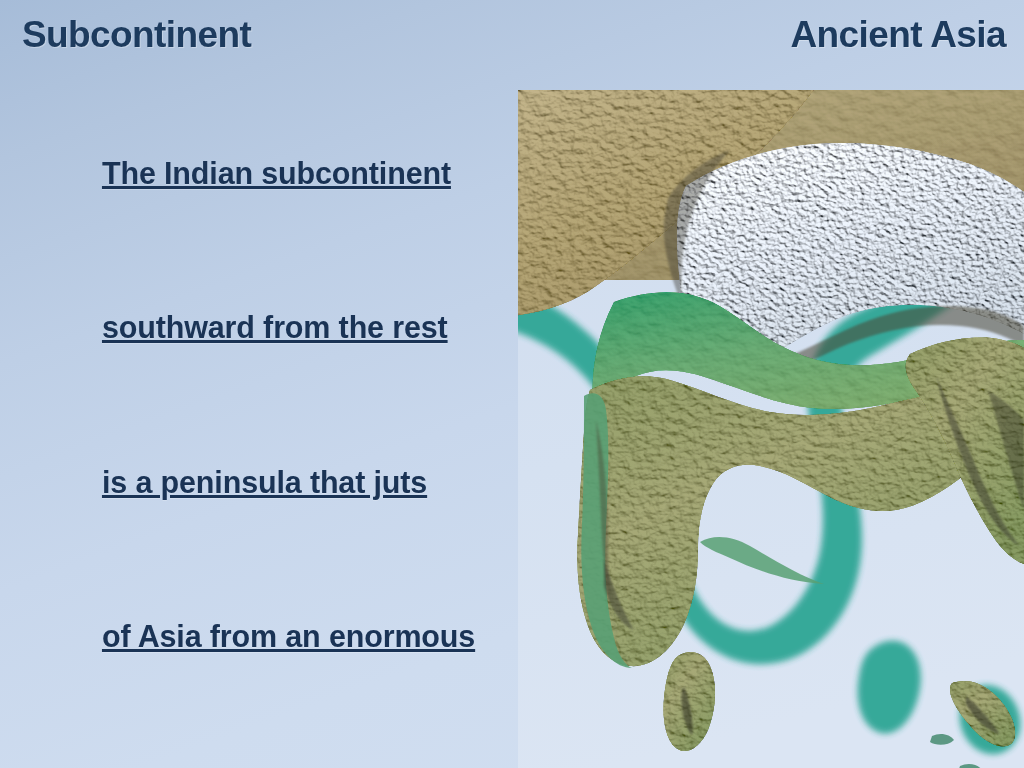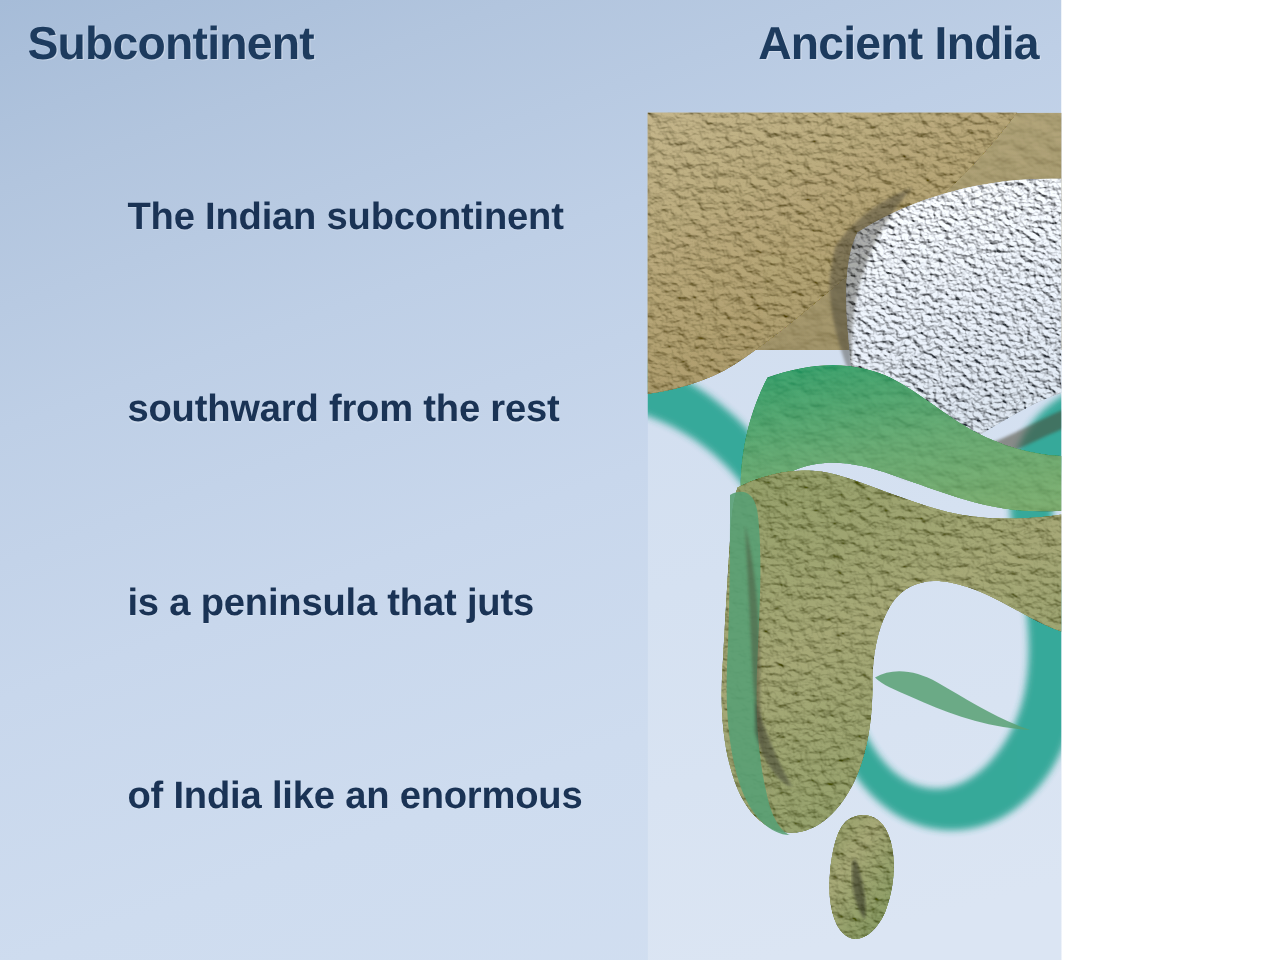--- a/index.html
+++ b/index.html
@@ -2,21 +2,21 @@
 <html><head>
 <meta charset="utf-8">
 <style>
   html, body {
     margin: 0;
     padding: 0;
     background: #ffffff;
   }
   #slide {
     position: relative;
-    width: 849px;
+    width: 1024px;
     height: 768px;
     overflow: hidden;
     background: linear-gradient(160deg,
         #a6bcd8 0%,
         #b2c5de 14%,
         #becfe6 32%,
         #c8d7ec 52%,
         #cedcef 72%,
         #d2dff1 100%);
     font-family: "Liberation Sans", sans-serif;
@@ -69,21 +69,21 @@
     top: 96px;
     width: 700px;
     font-size: 30.5px;
     font-weight: bold;
     line-height: 51.5px;
     letter-spacing: -0.15px;
     color: #1a3355;
     z-index: 5;
     text-shadow: 0 1px 0 rgba(255,255,255,0.22);
   }
-  #body-text .seg-dark { color: #1a3355; }
+  #body-text .seg-dark { color: #1a3355; text-decoration: underline; }
   #body-text .seg-blue { color: #1476bd; }
   #body-text .tline { white-space: pre; display: block; }
 </style>
 </head>
 <body>
 
 <div id="slide">
 
   <div id="map-figure">
     <svg viewBox="0 0 506 678" preserveAspectRatio="none" aria-hidden="true">
@@ -351,34 +351,34 @@
         <path d="M442,676 C450,672 460,674 464,680 L440,682 Z" fill="#4e8f77" opacity="0.9"></path>
       </g>
 
       <path d="M214,560 C260,548 320,548 380,566 C420,578 460,596 506,606
                L506,678 L150,678 C150,640 176,572 214,560 Z" fill="url(#ocean)" opacity="0.0"></path>
     </svg>
   </div>
 
   <div id="title-left">Subcontinent</div>
 
-  <div id="title-right">Ancient India</div>
+  <div id="title-right">Ancient Asia</div>
 
   <div id="body-text">
     <span class="tline">
       <span class="seg-dark">The Indian subcontinent</span><span class="seg-blue"></span>
     </span>
     <span class="tline">
       <span class="seg-dark">southward from the rest</span><span class="seg-blue"></span>
     </span>
     <span class="tline">
       <span class="seg-dark">is a peninsula that juts</span><span class="seg-blue"></span>
     </span>
     <span class="tline">
-      <span class="seg-dark">of India like an enormous</span><span class="seg-blue"></span>
+      <span class="seg-dark">of Asia from an enormous</span><span class="seg-blue"></span>
     </span>
     <span class="tline">
       
     </span>
 
   </div>
 
 </div>
 
 </body></html>

